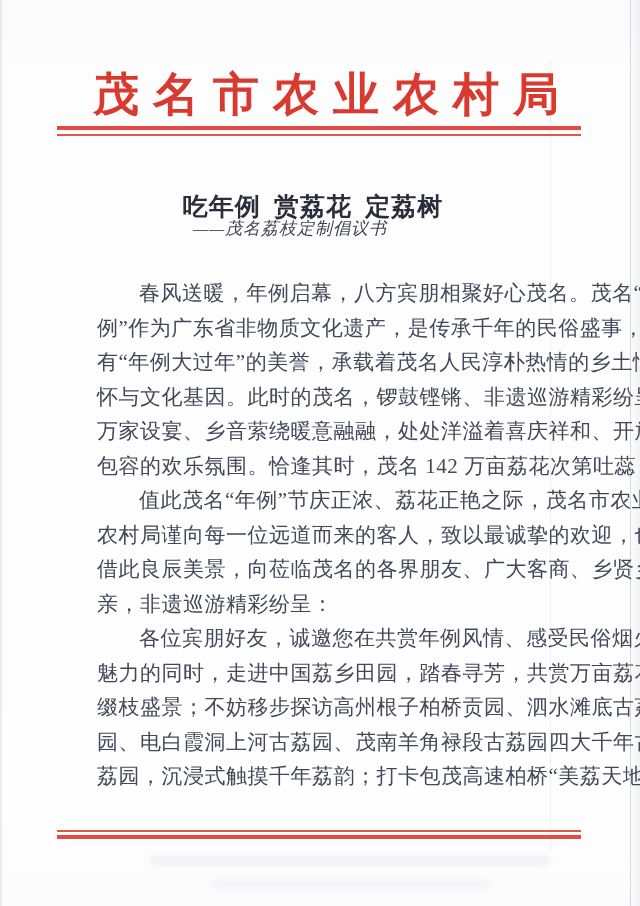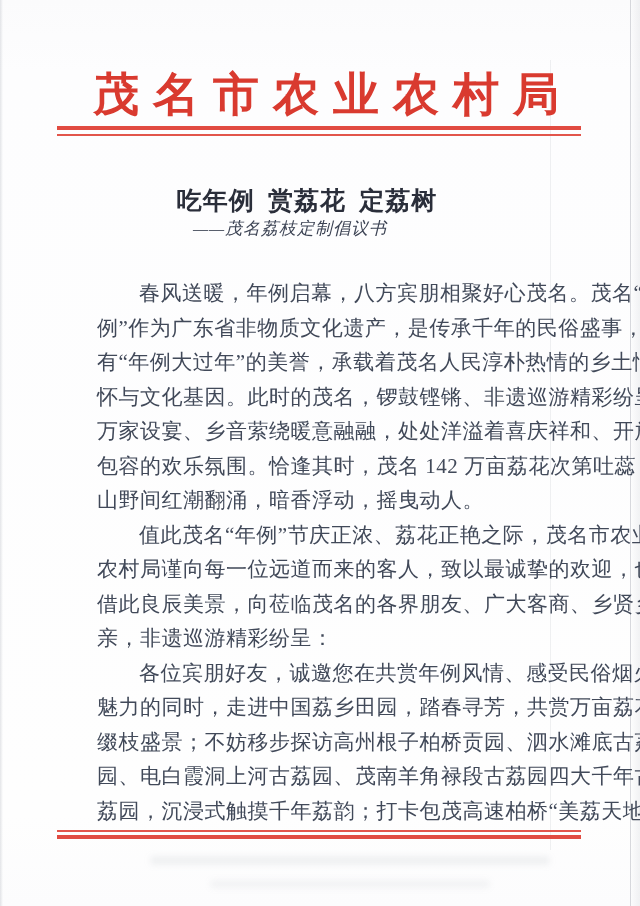--- a/index.html
+++ b/index.html
@@ -60,21 +60,21 @@
   .rule-bottom { top: 830px; }
   .rule .thick { height: 4px; background: #e14b41; }
   .rule .thin  { height: 2px; background: #e2554b; }
   .rule-top .thick { margin-bottom: 4px; }
   .rule-bottom .thin { margin-bottom: 3px; }
 
   
   .doc-title {
     position: absolute;
     top: 175px; left: 0; width: 536px;
-    margin: 9px;
+    margin: 15px;
     text-align: center;
     font-size: 25px;
     font-weight: bold;
     letter-spacing: 1px;
     word-spacing: 6px;
     color: #2a2e3a;
     white-space: nowrap;
     padding-left: 30px;
   }
   .doc-subtitle {
@@ -129,21 +129,20 @@
   <h1 class="doc-title">吃年例 赏荔花 定荔树</h1>
   <div class="doc-subtitle">——茂名荔枝定制倡议书</div>
 
   <div class="body-text">
     <div class="bline indent">春风送暖，年例启幕，八方宾朋相聚好心茂名。茂名“年</div>
     <div class="bline">例”作为广东省非物质文化遗产，是传承千年的民俗盛事，素</div>
     <div class="bline">有“年例大过年”的美誉，承载着茂名人民淳朴热情的乡土情</div>
     <div class="bline">怀与文化基因。此时的茂名，锣鼓铿锵、非遗巡游精彩纷呈，</div>
     <div class="bline">万家设宴、乡音萦绕暖意融融，处处洋溢着喜庆祥和、开放</div>
     <div class="bline">包容的欢乐氛围。恰逢其时，茂名 142 万亩荔花次第吐蕊，</div>
-    <div class="bline short">山野间红潮翻涌，暗香浮动，摇曳动人。</div>
 
     <div class="bline indent">值此茂名“年例”节庆正浓、荔花正艳之际，茂名市农业</div>
     <div class="bline">农村局谨向每一位远道而来的客人，致以最诚挚的欢迎，也</div>
     <div class="bline">借此良辰美景，向莅临茂名的各界朋友、广大客商、乡贤乡</div>
     <div class="bline short">亲，非遗巡游精彩纷呈：</div>
 
     <div class="bline indent">各位宾朋好友，诚邀您在共赏年例风情、感受民俗烟火</div>
     <div class="bline">魅力的同时，走进中国荔乡田园，踏春寻芳，共赏万亩荔花</div>
     <div class="bline">缀枝盛景；不妨移步探访高州根子柏桥贡园、泗水滩底古荔</div>
     <div class="bline">园、电白霞洞上河古荔园、茂南羊角禄段古荔园四大千年古</div>

